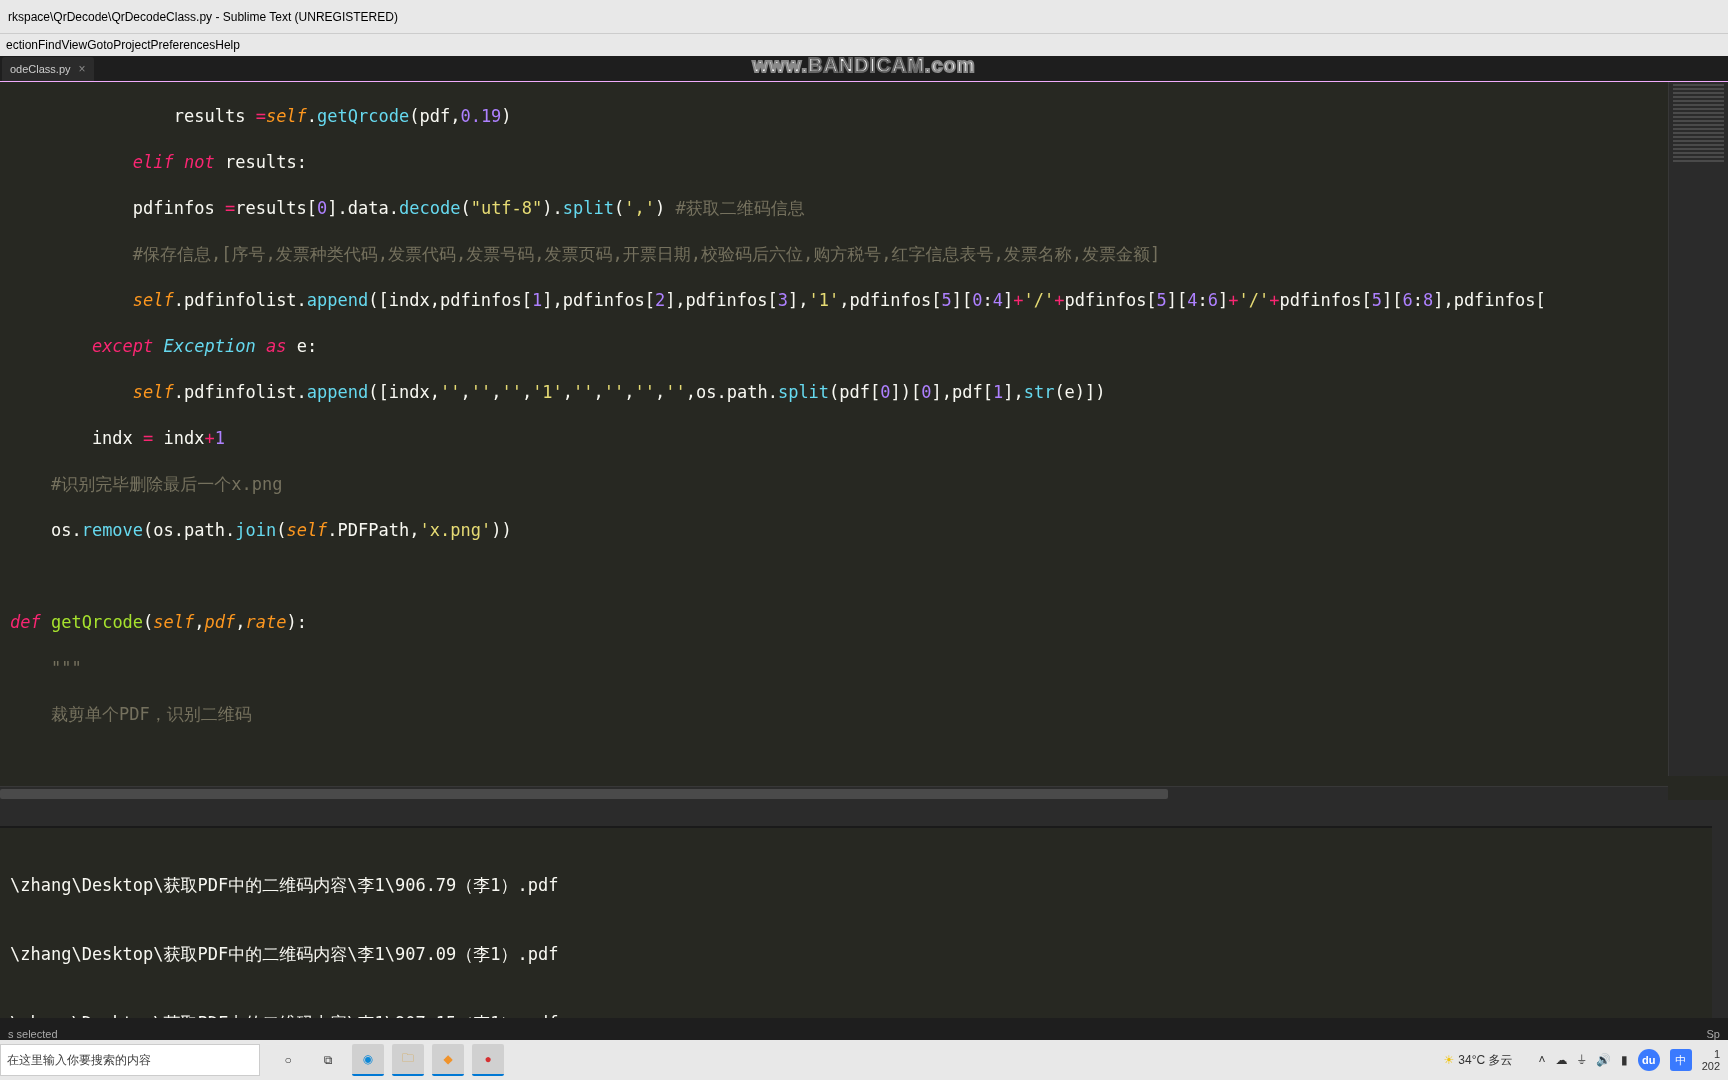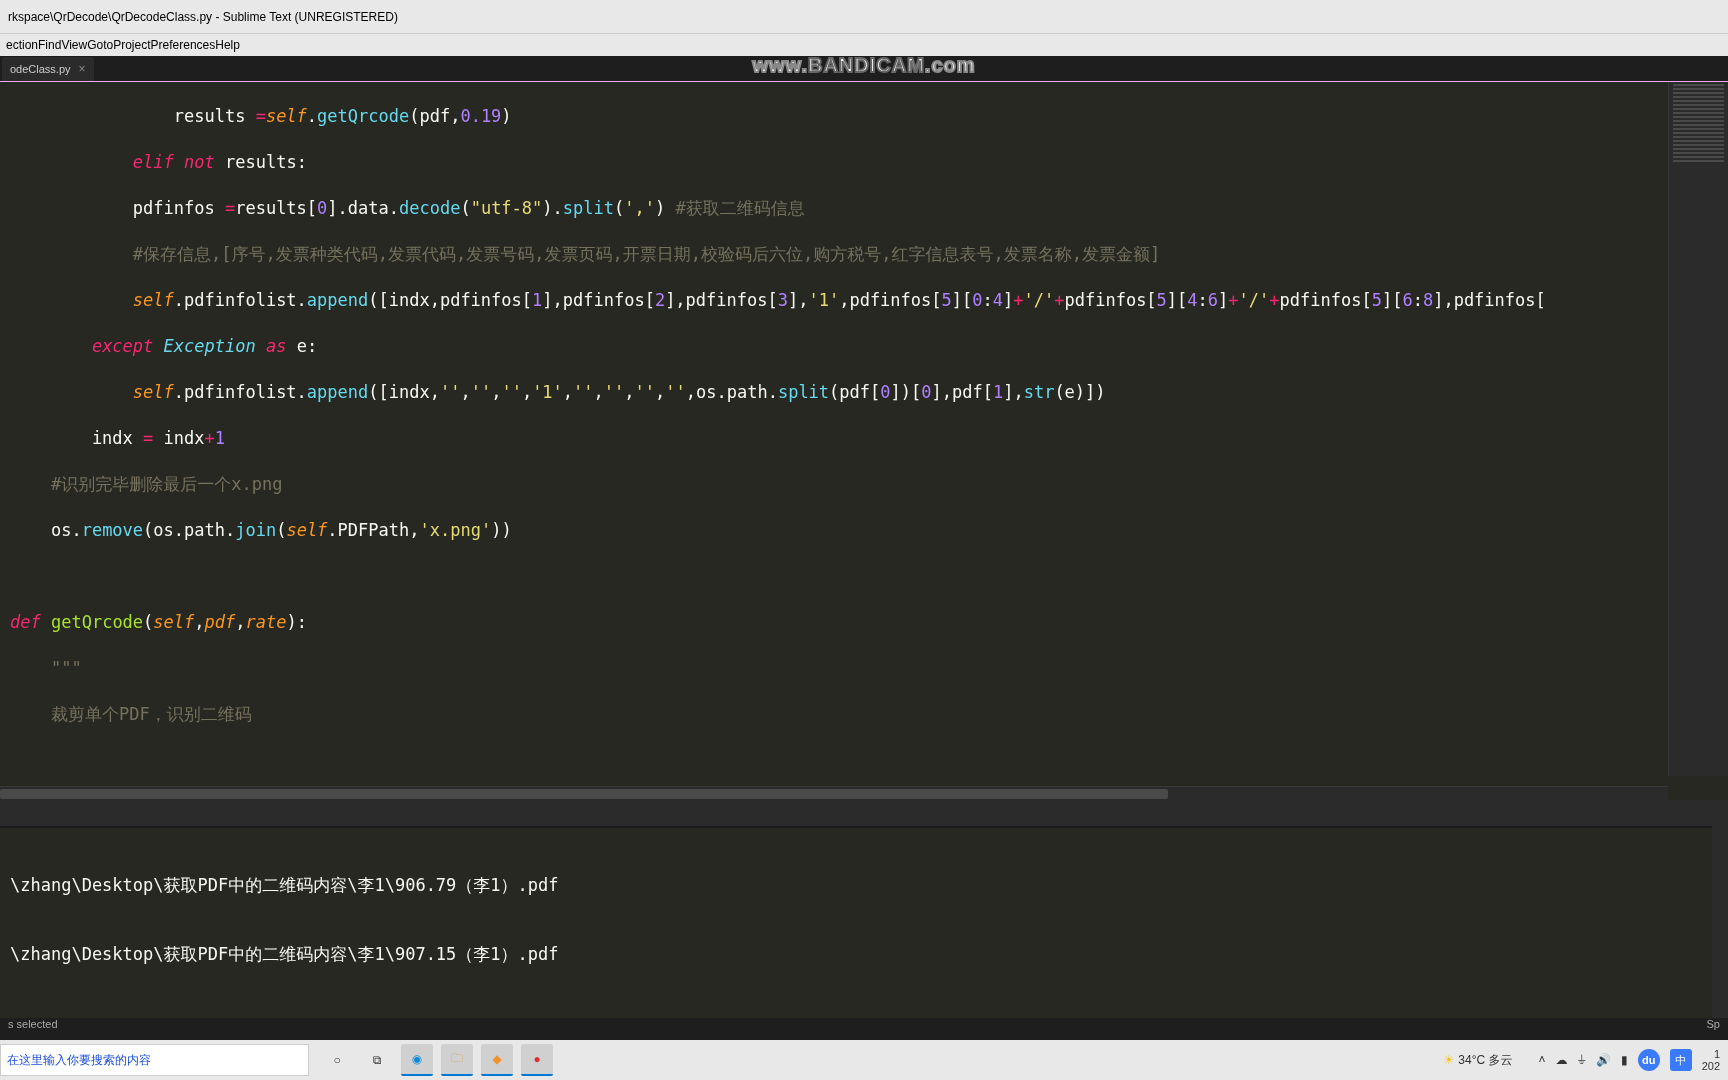--- a/index.html
+++ b/index.html
@@ -61,31 +61,31 @@
 }
 .console {
   position:absolute; left:0; right:16px; bottom:54px; height:200px;
   background:#272822; border-top:2px solid #1a1a1a; color:#f8f8f2;
   line-height:23px; font-size:17px; white-space:pre;
 }
 .console .line { padding-left:10px; white-space:pre; }
 .statusbar {
   position:absolute; left:0; right:0; bottom:40px; height:22px;
   background:#1e1e1e; font-family:"Segoe UI",sans-serif; font-size:11px;
-  color:#aaa; display:flex; align-items:flex-start; padding:0 8px;
+  color:#aaa; display:flex; align-items:flex-end; padding:0 8px;
   justify-content:space-between;
 }
 .taskbar {
   position:absolute; left:0; right:0; bottom:0; height:40px;
   background:#e8e8e8; display:flex; align-items:center;
   font-family:"Segoe UI",sans-serif; font-size:12px; color:#333;
 }
 .search-box {
-  height:32px; width:309px; background:#fff; border:1px solid #ccc;
-  display:flex; align-items:center; padding:0 6px; color:#1d4ed8;
+  height:32px; width:260px; background:#fff; border:1px solid #ccc;
+  display:flex; align-items:center; padding:0 6px; color:#404040;
   margin-left:0;
 }
 .task-icons { display:flex; gap:8px; margin-left:12px; }
 .task-icons .ti {
   width:32px; height:32px; display:flex; align-items:center;
   justify-content:center; background:transparent; border-radius:2px;
 }
 .task-icons .ti.active { background:#d0d0d0; border-bottom:2px solid #0078d4;}
 .tray {
   margin-left:auto; display:flex; align-items:center; gap:10px;
@@ -197,20 +197,21 @@
       <div class="blob"></div>
       <div class="blob"></div>
   </div>
   <div class="hscroll">
     <div class="thumb"></div>
   </div>
 </div>
 
 <div class="console">
   <div class="line">\zhang\Desktop\获取PDF中的二维码内容\李1\906.79（李1）.pdf</div>
+  <div class="line">\zhang\Desktop\获取PDF中的二维码内容\李1\907.09（李1）.pdf</div>
   <div class="line">\zhang\Desktop\获取PDF中的二维码内容\李1\907.15（李1）.pdf</div>
   
   
 </div>
 
 <div class="statusbar">
   <span>s selected</span>
   <span>Sp</span>
 </div>
 

